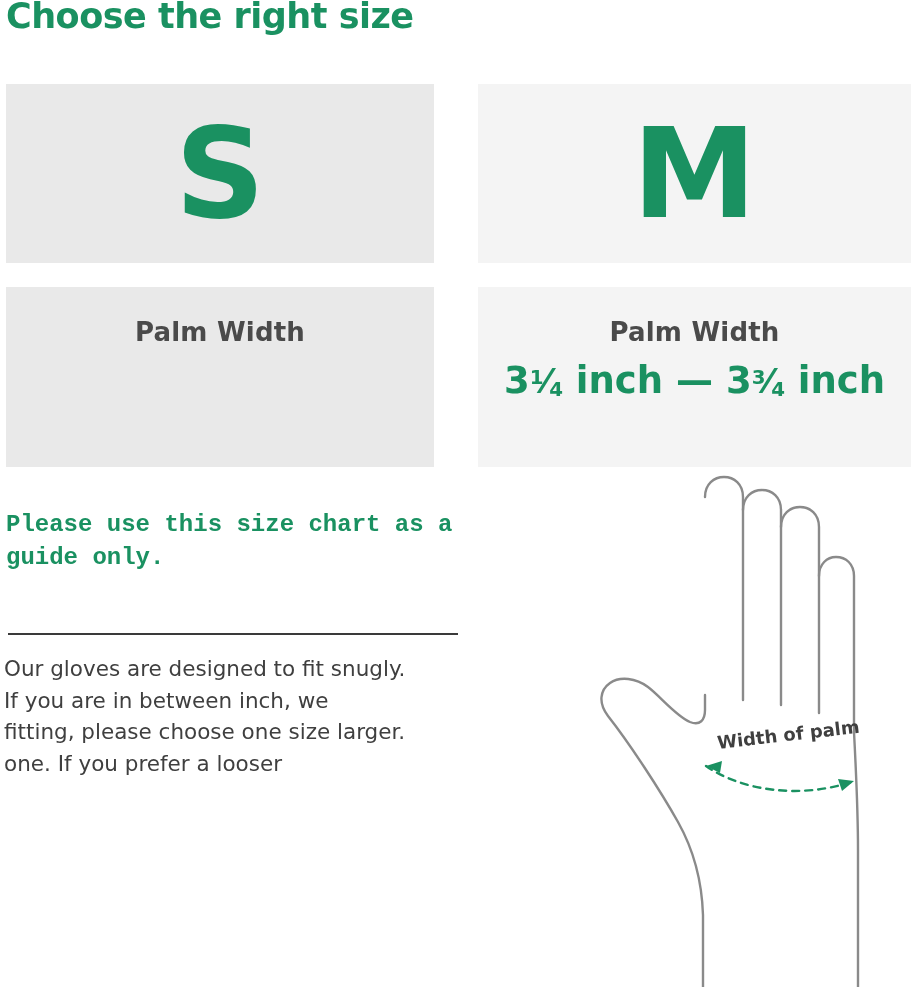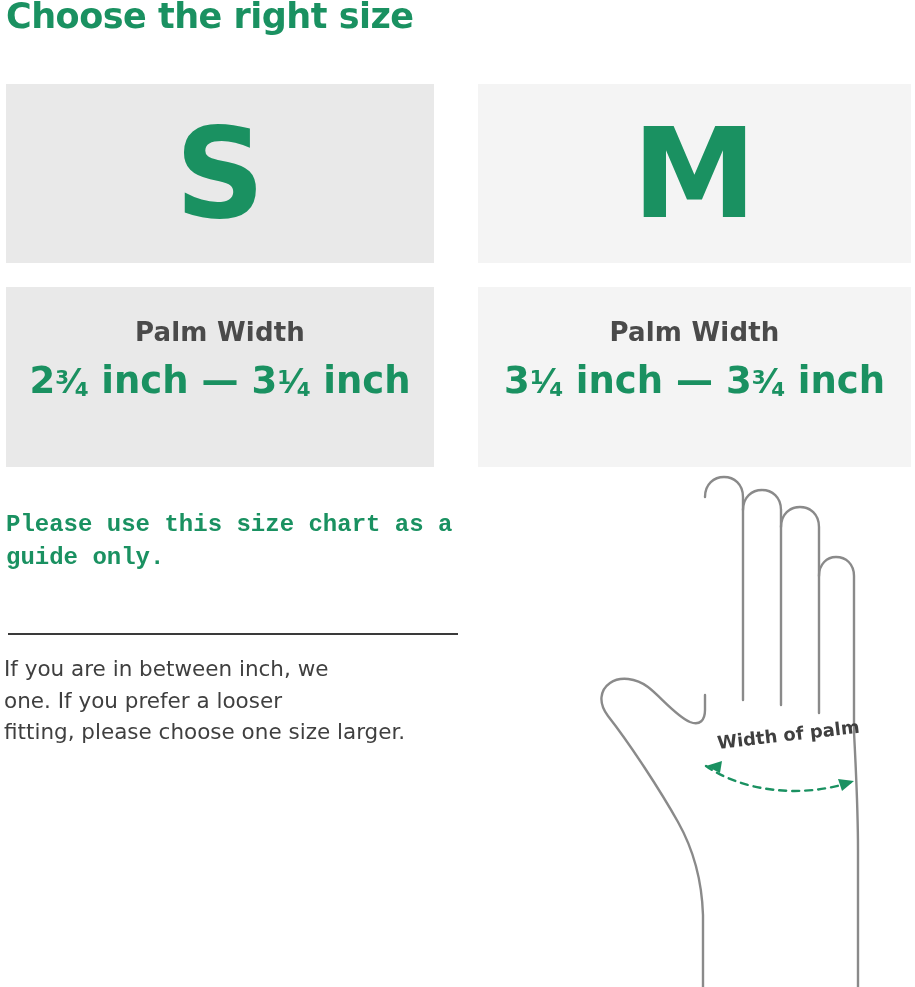--- a/index.html
+++ b/index.html
@@ -164,46 +164,40 @@
   <div class="size-letter-box left">
     <span class="size-letter">S</span>
   </div>
 
   <div class="size-letter-box right">
     <span class="size-letter">M</span>
   </div>
 
   <div class="measure-box left">
     <div class="measure-label">Palm Width</div>
-    <div class="measure-value">
-      <span>2</span><span class="frac"><sup>3</sup><span class="slash">⁄</span><sub>4</sub></span>
-      <span>inch</span>
-      <span>—</span>
-      <span>3</span><span class="frac"><sup>1</sup><span class="slash">⁄</span><sub>4</sub></span>
-      <span>inch</span>
-    </div>
   </div>
 
   <div class="measure-box right">
     <div class="measure-label">Palm Width</div>
     <div class="measure-value">
       <span>3</span><span class="frac"><sup>1</sup><span class="slash">⁄</span><sub>4</sub></span>
       <span>inch</span>
       <span>—</span>
       <span>3</span><span class="frac"><sup>3</sup><span class="slash">⁄</span><sub>4</sub></span>
       <span>inch</span>
     </div>
   </div>
 
   <div class="note-title">Please use this size chart as a guide only.</div>
   <div class="divider"></div>
   <div class="note-body">
+    <p>Our gloves are designed to fit snugly.</p>
     <p>If you are in between inch, we</p>
+    <p>fitting, please choose one size larger.</p>
     <p>one. If you prefer a looser</p>
-    <p>fitting, please choose one size larger.</p>
   </div>
 
   <div class="hand-art">
     <svg width="445" height="517" viewBox="0 0 445 517" fill="none" xmlns="http://www.w3.org/2000/svg">
       <g stroke="#8a8a8a" stroke-width="2.4" fill="none" stroke-linecap="round" stroke-linejoin="round">
 
         <path d="M235 27 C235 14 244 7 254 7 C264 7 273 14 273 27 L273 230"></path>
 
         <path d="M273 40 C273 27 282 20 292 20 C302 20 311 27 311 40 L311 235"></path>
 

